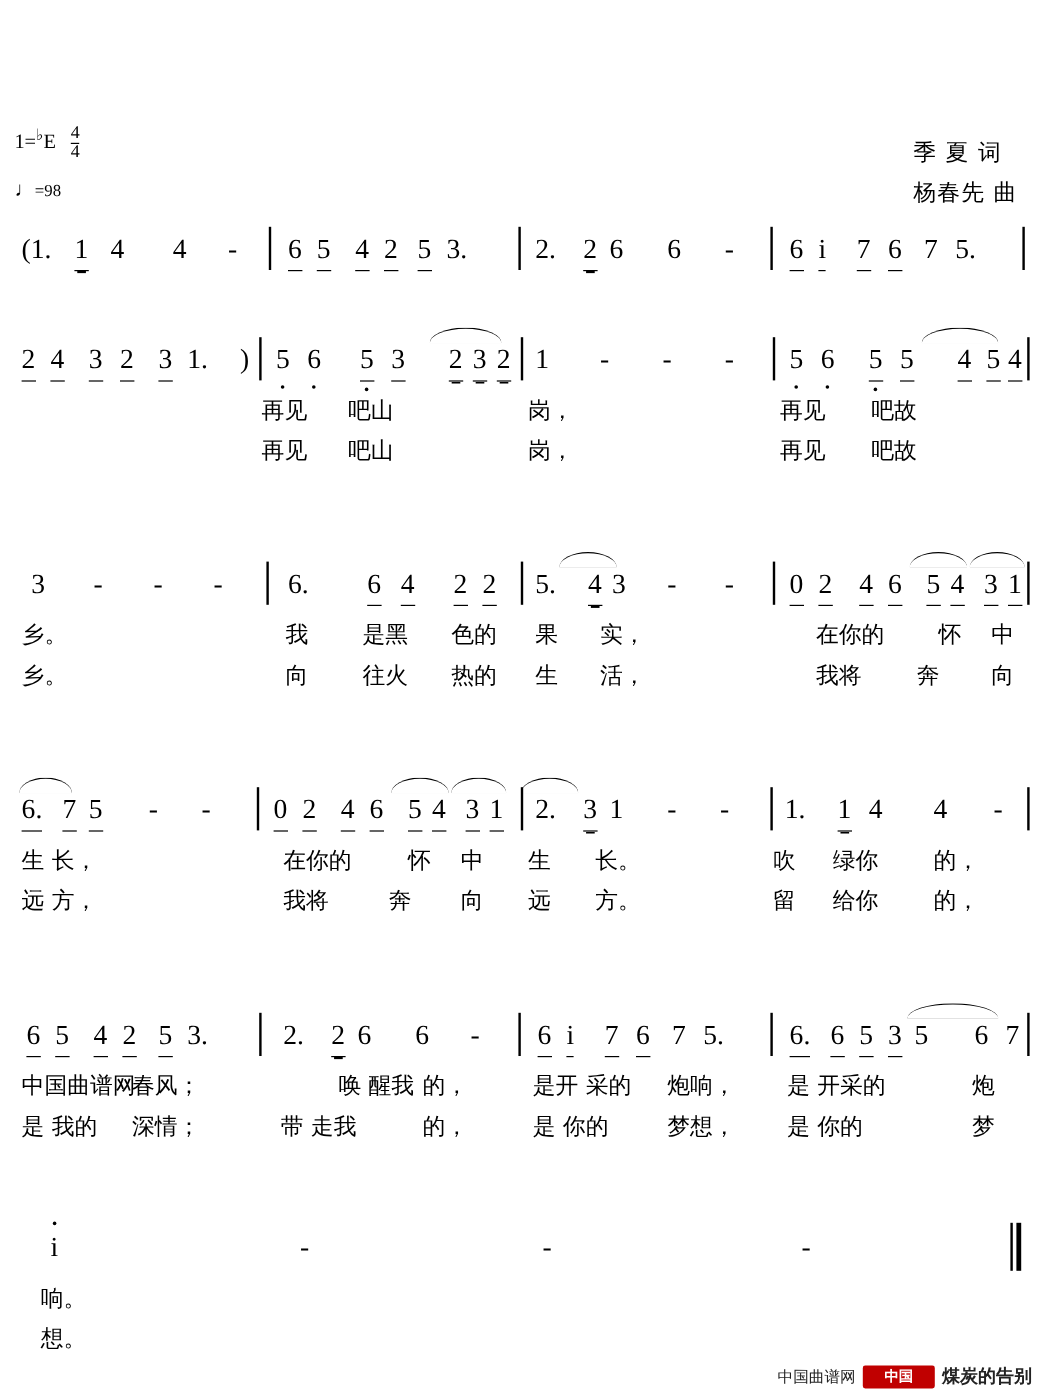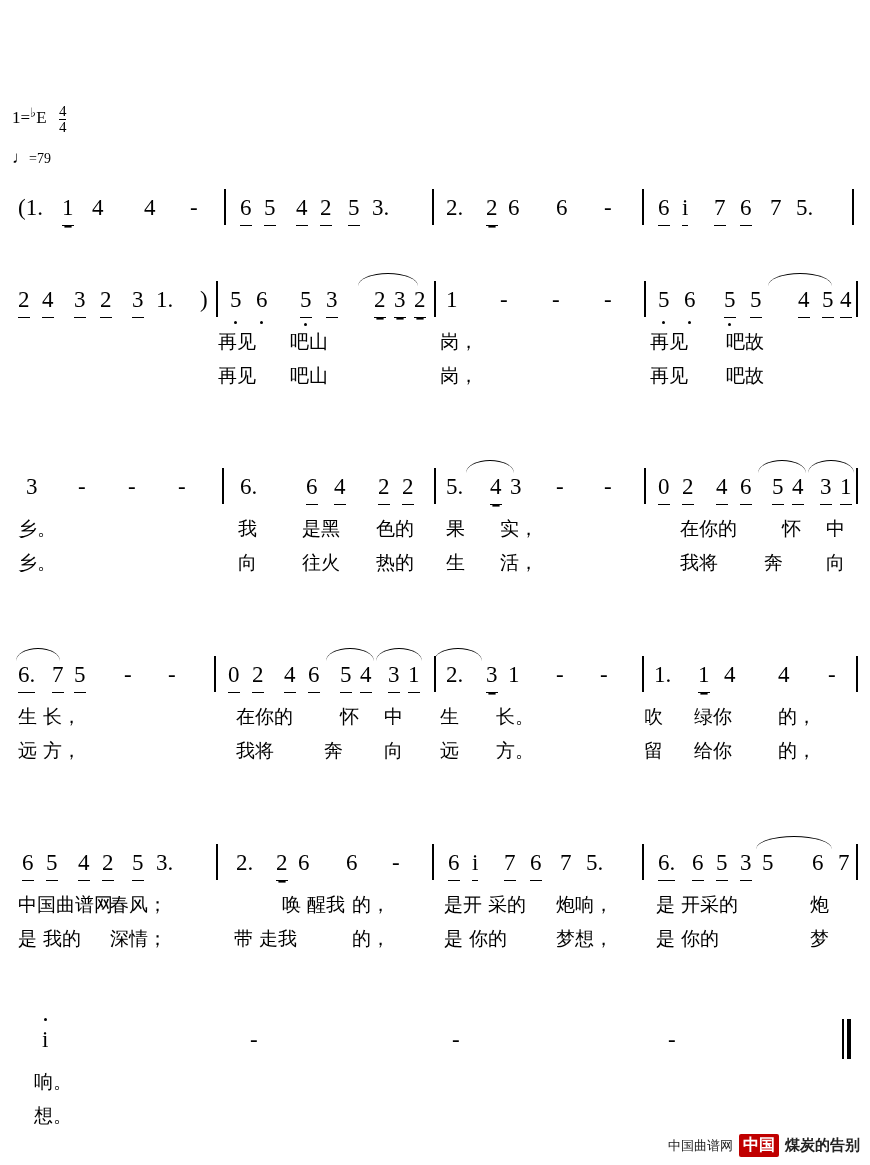--- a/index.html
+++ b/index.html
@@ -153,45 +153,49 @@
     color: #222;
     display: flex;
     align-items: center;
     gap: 6px;
     font-family: "DejaVu Serif", serif;
   }
   .footer .logo {
     display: inline-block;
     background: #c00000;
     color: #fff;
-    font-size: 16px;
-    padding: 1px 4px;
+    font-size: 12px;
+    padding: 1px 18px;
     border-radius: 2px;
     font-weight: bold;
   }
   .footer .site { font-size: 15px; font-weight: bold; }
 </style>
 </head>
 <body>
 
 <div class="sheet">
 
 
   <div class="keysig">
     <span>1=</span><span class="flat">♭</span><span>E</span>
     <span class="meter">
       <span class="num">4</span>
       <span class="den">4</span>
     </span>
   </div>
 
   <div class="tempo">
-    <span class="note">♩</span><span>=79</span>
+    <span class="note">♩</span><span>=98</span>
   </div>
 
+  <div class="credits">
+    <div>季 夏 词</div>
+    <div>杨春先 曲</div>
+  </div>
 
   <div id="systems-host">
       <div class="system" style="top: 193px;">
         <div class="notes">
           <span class="cell" style="left: 18px;">(1.</span>
           <span class="cell u2" style="left: 62px;">1</span>
           <span class="cell" style="left: 92px;">4</span>
           <span class="cell" style="left: 144px;">4</span>
           <span class="cell" style="left: 190px;">-</span>
           <span class="cell u1" style="left: 240px;">6</span>

